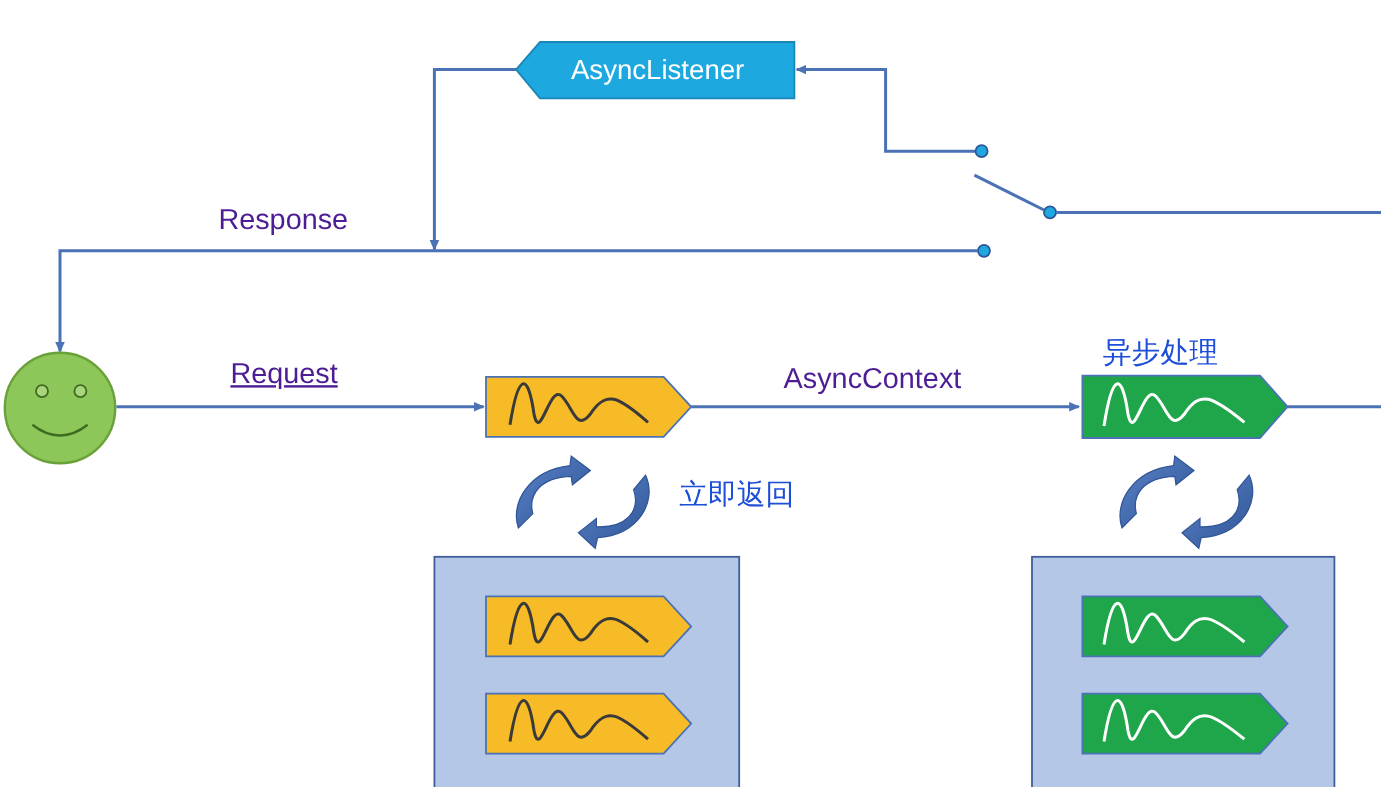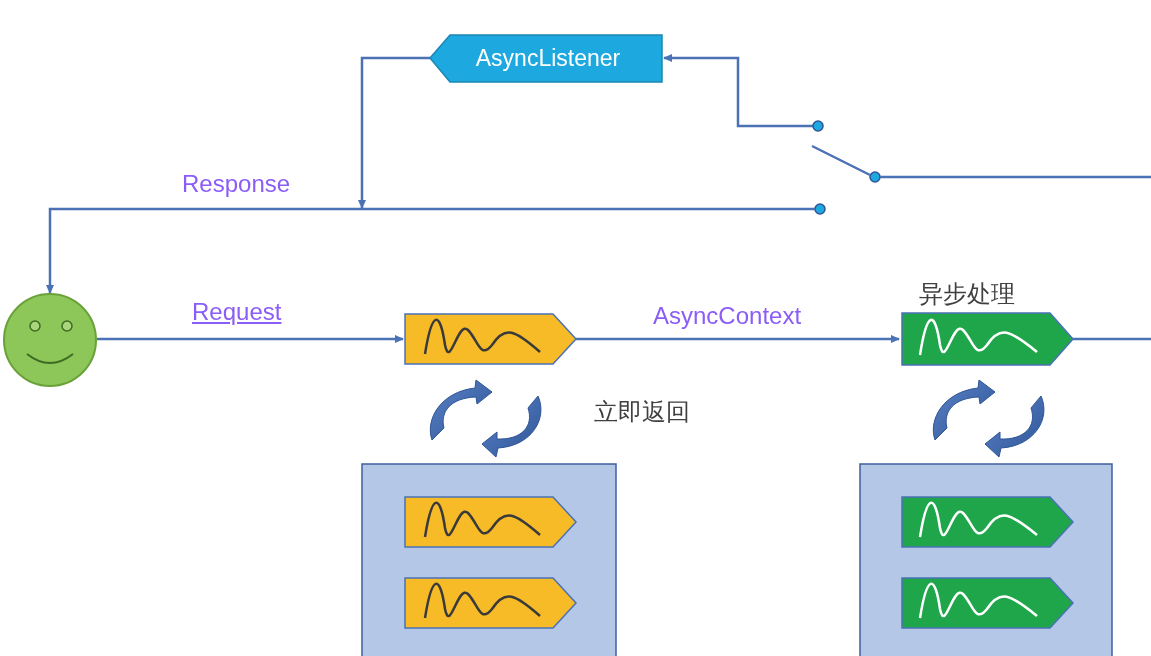--- a/index.html
+++ b/index.html
@@ -1,20 +1,20 @@
 <!DOCTYPE html>
 <html><head>
 <meta charset="utf-8">
 <style>
   html, body { margin:0; padding:0; background:#ffffff; }
   body { width:1151px; height:656px; overflow:hidden; position:relative;
          font-family:"Liberation Sans","DejaVu Sans",sans-serif; }
   #stage { position:absolute; left:0; top:0; width:996px; height:656px; }
-  .lbl { position:absolute; color:#8b5cf6; font-size:24px; white-space:nowrap; }
-  .lbl-cn { position:absolute; color:#404040; font-size:24px; white-space:nowrap;
+  .lbl { position:absolute; color:#4c1d95; font-size:24px; white-space:nowrap; }
+  .lbl-cn { position:absolute; color:#1d4ed8; font-size:24px; white-space:nowrap;
             font-family:"DejaVu Sans",sans-serif; }
   .listener-text { font-family:"Liberation Sans","DejaVu Sans",sans-serif; font-size:23px; fill:#ffffff; }
 </style>
 </head>
 <body>
 
 <div id="stage">
   <svg width="1151" height="656" viewBox="0 0 1151 656" xmlns="http://www.w3.org/2000/svg">
     <defs>
       <marker id="arrowBlue" markerWidth="10" markerHeight="10" refX="8" refY="5" orient="auto" markerUnits="userSpaceOnUse">
@@ -104,15 +104,15 @@
         <polygon points="902,578 1050,578 1073,603 1050,628 902,628" fill="#1fa64a" stroke="#4a72b5" stroke-width="1.5"></polygon>
         <path d="M920,618 C927,574 935,574 940,609 C945,634 953,584 963,594 C973,604 975,624 987,609 C1000,589 1010,594 1037,616" fill="none" stroke="#ffffff" stroke-width="2.5"></path>
       </g>
     </g>
   </svg>
 
   
   <div class="lbl" style="left:182px; top:170px;">Response</div>
   <div class="lbl" style="left:192px; top:298px;text-decoration:underline;">Request</div>
   <div class="lbl" style="left:653px; top:302px;text-align:center;">AsyncContext</div>
-  <div class="lbl-cn" style="left:566px; top:396px;margin-left:28px;">立即返回</div>
+  <div class="lbl-cn" style="left:566px; top:396px;">立即返回</div>
   <div class="lbl-cn" style="left:919px; top:278px;">异步处理</div>
 </div>
 
 </body></html>

